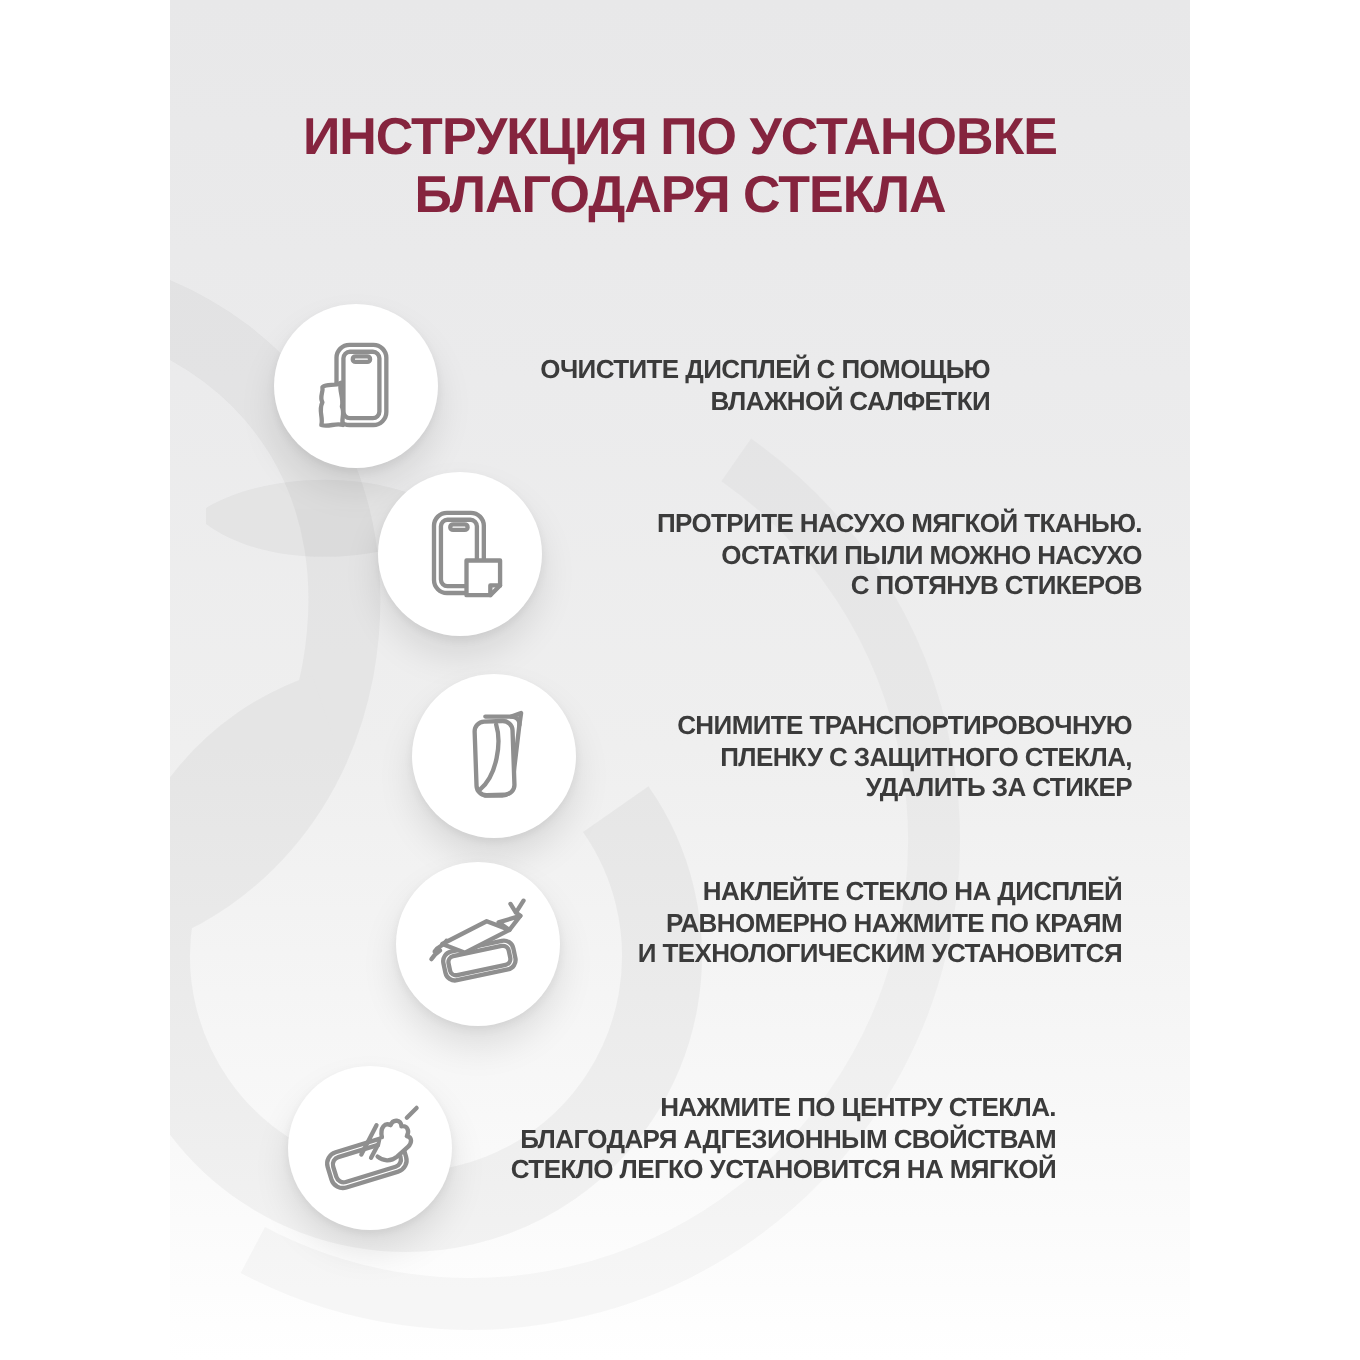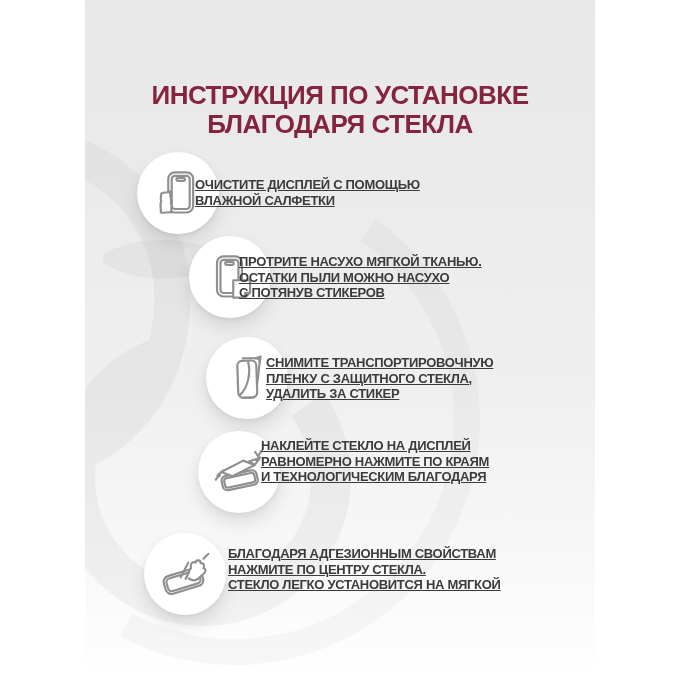--- a/index.html
+++ b/index.html
@@ -9,43 +9,42 @@
   }
   .card{
     position:absolute;left:85px;top:0;width:510px;height:680px;overflow:hidden;
     background:linear-gradient(180deg,#e8e8e9 0%,#ebebec 28%,#efefef 55%,#f8f8f8 82%,#ffffff 100%);
   }
   .watermark{position:absolute;left:0;top:0;pointer-events:none;}
   .title{
     position:absolute;left:0;top:54px;width:510px;text-align:center;
     font-size:26px;line-height:29px;font-weight:700;letter-spacing:-0.5px;
     color:#85243E;
-    margin-top:27px;
   }
   .circle{
     position:absolute;width:82px;height:82px;border-radius:50%;background:#ffffff;
     box-shadow:0 10px 18px rgba(0,0,0,0.10),0 2px 5px rgba(0,0,0,0.06);
     display:flex;align-items:center;justify-content:center;
   }
   .circle svg{width:52px;height:52px;}
   .icon{stroke:#8f8f8f;stroke-width:2;fill:none;stroke-linecap:round;stroke-linejoin:round;}
   .step-text{
-    position:absolute;width:300px;text-align:left;
-    font-size:13px;line-height:15.5px;font-weight:600;letter-spacing:-0.3px;color:#3b3b3b;text-decoration:underline;
+    position:absolute;width:300px;text-align:right;
+    font-size:13px;line-height:15.5px;font-weight:600;letter-spacing:-0.3px;color:#3b3b3b;
   }
   .step-text span{display:block;}
   
   .s1c{left:52px;top:152px}
   .s2c{left:104px;top:236px}
   .s3c{left:121px;top:337px}
   .s4c{left:113px;top:431px}
   .s5c{left:59px;top:533px}
   
   .s1t{left:110px;top:177px}
-  .s2t{left:154px;top:254px}
+  .s2t{left:186px;top:254px}
   .s3t{left:181px;top:355px}
   .s4t{left:176px;top:438px}
   .s5t{left:143px;top:546px}
 </style>
 </head>
 <body>
 
 <div class="card">
 
   <svg class="watermark" width="510" height="680" viewBox="0 0 510 680" aria-hidden="true">
@@ -116,33 +115,33 @@
       </g>
       <path d="M7.5,24 L28,13.5 L38.5,17.5 L18,28 Z" fill="#ffffff"></path>
       <path d="M38.5,17.5 L43.5,11 L33.5,14 Z" fill="#ffffff"></path>
       <path d="M39,5.5 L41.5,9.5 M45,4 L41.5,9.5 M41.5,9.5 L43.5,11"></path>
       <path d="M4,27.5 C5.5,24.5 8,25.5 9.5,22.5 M2.5,31 C4,28.5 5,28 6.5,27"></path>
     </svg>
   </div>
   <div class="step-text s4t">
     <span>НАКЛЕЙТЕ СТЕКЛО НА ДИСПЛЕЙ</span>
     <span>РАВНОМЕРНО НАЖМИТЕ ПО КРАЯМ</span>
-    <span>И ТЕХНОЛОГИЧЕСКИМ БЛАГОДАРЯ</span>
+    <span>И ТЕХНОЛОГИЧЕСКИМ УСТАНОВИТСЯ</span>
   </div>
 
   <div class="circle s5c">
     <svg viewBox="0 0 48 48" class="icon">
       <g transform="rotate(-17 24 30)">
         <rect x="4.5" y="21.5" width="36" height="17" rx="5.5"></rect>
         <rect x="7" y="24" width="31" height="12" rx="3.5"></rect>
       </g>
       <path d="M20,27 L27,13.5 M24.5,28.5 L29.5,19"></path>
       <path d="M29.5,19 C28.5,14.5 31,12 33.5,13.5 C34.5,10.5 38.5,10.8 38.5,14 C41,13.5 42.5,16 41,18.5 C43.5,19 43.5,21.5 41.5,23.5 L36.5,28 C33.5,30.5 30,30 27.5,28" fill="#ffffff"></path>
       <path d="M41,10 L45.5,5.5"></path>
     </svg>
   </div>
   <div class="step-text s5t">
+    <span>НАЖМИТЕ ПО ЦЕНТРУ СТЕКЛА.</span>
     <span>БЛАГОДАРЯ АДГЕЗИОННЫМ СВОЙСТВАМ</span>
-    <span>НАЖМИТЕ ПО ЦЕНТРУ СТЕКЛА.</span>
     <span>СТЕКЛО ЛЕГКО УСТАНОВИТСЯ НА МЯГКОЙ</span>
   </div>
 
 </div>
 
 </body></html>

